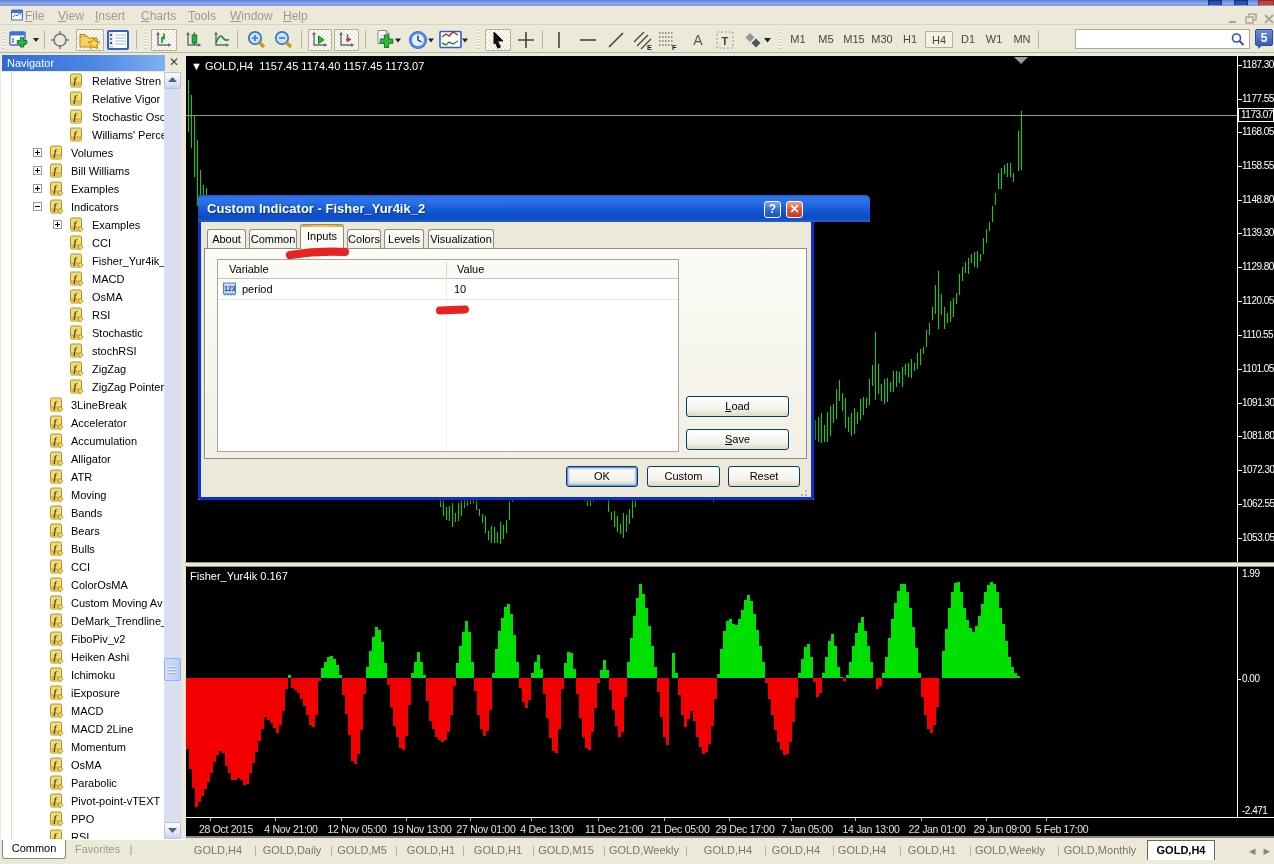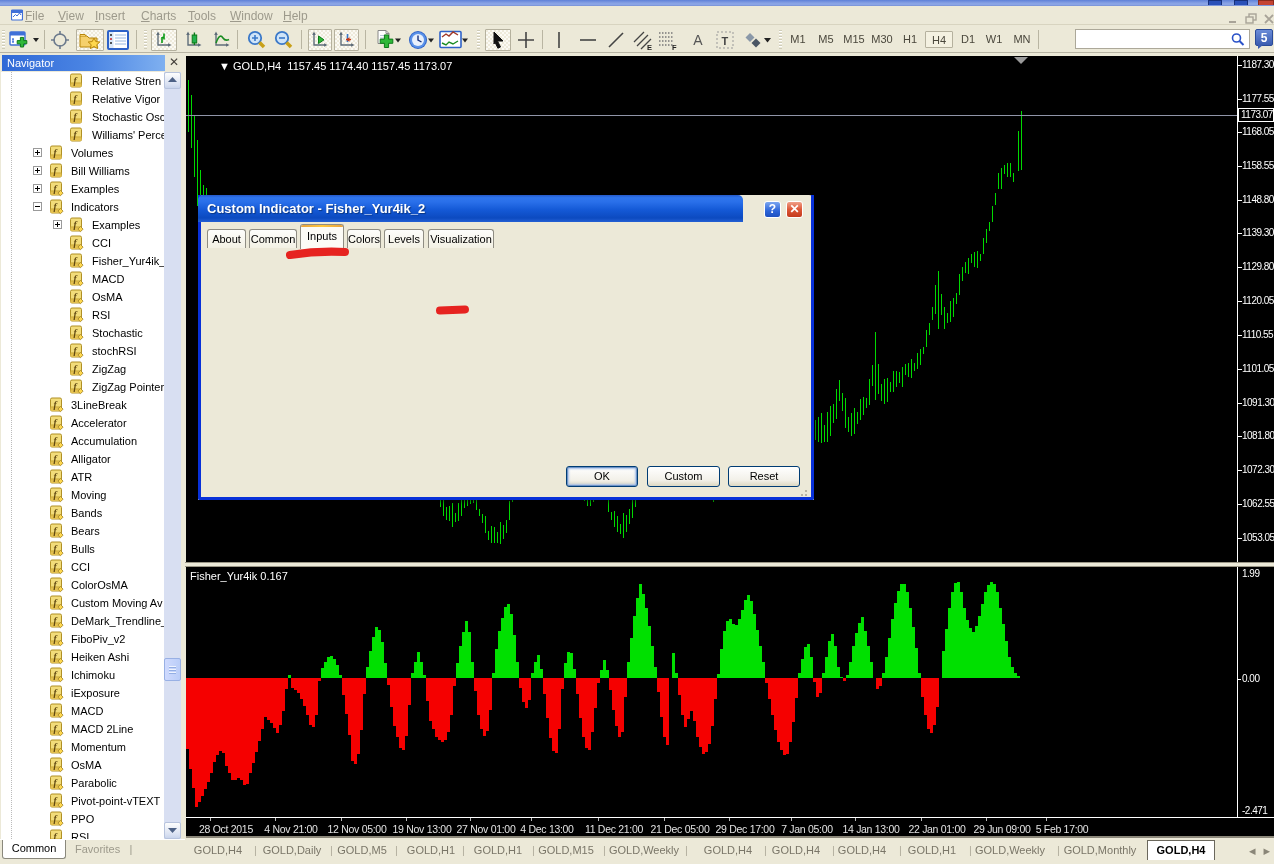--- a/index.html
+++ b/index.html
@@ -40,38 +40,38 @@
 #tabcommon{position:absolute;left:2px;top:0px;width:64px;height:19px;background:#fff;border:1px solid #888higher;border:1px solid #8a887c;border-top:none;border-radius:0 0 3px 3px;text-align:center;line-height:17px;font-size:11px;color:#000;}
 #tabfav{position:absolute;left:75px;top:3px;color:#9d9a8c;font-size:11px;}
 
 #chartwrap{left:185px;top:54px;width:1089px;height:810px;background:#ece9d8;}
 #mainchart{position:absolute;left:1px;top:2px;width:1088px;height:506px;background:#000;}
 #vline{position:absolute;left:1051px;top:0;width:1px;height:560px;background:#fff;}
 .pricelabel{position:absolute;left:1056px;color:#fff;font-size:10px;letter-spacing:-0.5px;width:46px;}
 .ptick{position:absolute;left:1052px;width:4px;height:1px;background:#fff;}
 #pline{position:absolute;left:0;width:1051px;height:1px;background:#9095a8;}
 #pbox{position:absolute;left:1052px;width:36px;height:14px;background:#000;border:1px solid #fff;color:#fff;font-size:10px;letter-spacing:-0.5px;line-height:12px;padding-left:2px;}
-#ohlc{position:absolute;left:5px;top:4px;color:#fff;font-size:11px;margin-left:28px;}
+#ohlc{position:absolute;left:5px;top:4px;color:#fff;font-size:11px;}
 #shiftmark{position:absolute;left:828px;top:1px;width:0;height:0;border-left:7px solid transparent;border-right:7px solid transparent;border-top:7px solid #9a9a9a;}
 #split{position:absolute;left:0px;top:508px;width:1089px;height:5px;background:#ece9d8;border-top:1px solid #9a9686;border-bottom:1px solid #9a9686;}
 #indpane{position:absolute;left:1px;top:513px;width:1088px;height:250px;background:#000;}
 #indpane .vline2{position:absolute;left:1051px;top:0;width:1px;height:250px;background:#fff;}
 #indlabel{position:absolute;left:4px;top:3px;color:#fff;font-size:11px;}
 .ilabel{position:absolute;left:1056px;color:#fff;font-size:10px;letter-spacing:-0.5px;}
 #taxis{border-top:1px solid #fff;position:absolute;left:1px;top:763px;width:1088px;height:21px;background:#000;border-bottom:2px solid #8c887a;}
 .tlabel{position:absolute;top:5px;color:#e2e2e2;font-size:10.5px;white-space:nowrap;letter-spacing:-0.3px;margin-left:16px;}
 #bottabs{position:absolute;left:0px;top:785px;width:1089px;height:25px;background:#ece9d8;}
 .btab{position:absolute;top:5px;color:#7a7668;font-size:11px;white-space:nowrap;}
 .btabsep{position:absolute;top:5px;color:#b0ac9c;font-size:11px;}
 #seltab{position:absolute;left:962px;top:1px;width:68px;height:20px;background:#fff;border:1px solid #6a675c;border-bottom:none;text-align:center;line-height:19px;font-weight:bold;font-size:11px;color:#000;}
 #tabarrows{position:absolute;left:1064px;top:7px;color:#8a8678;font-size:8.5px;letter-spacing:8px;}
 
 #dlg{left:198px;top:195px;width:616px;height:305px;border-radius:5px 5px 0 0;background:#ece9d8;box-shadow:2px 2px 4px rgba(0,0,0,.55);}
 #dlgframe{position:absolute;inset:0;border:3px solid #0831d9;border-top:none;border-radius:0 0 2px 2px;}
-#dlgtitle{position:absolute;left:0;top:0;width:545px;height:27px;border-radius:5px 5px 0 0;
+#dlgtitle{position:absolute;left:0;top:0;width:672px;height:27px;border-radius:5px 5px 0 0;
 background:linear-gradient(180deg,#2559c8 0%,#2e74ec 10%,#2a70ea 25%,#1459d6 55%,#0c4ac0 85%,#2360d4 100%);}
 #dlgtitle span{position:absolute;left:9px;top:6px;color:#fff;font-weight:bold;font-size:13px;text-shadow:1px 1px 1px #0a3580;}
 .tbarbtn{position:absolute;top:6px;width:17px;height:17px;border-radius:3px;border:1px solid #fff;color:#fff;font-weight:bold;text-align:center;font-size:12px;line-height:15px;}
 #btnhelp{left:566px;background:linear-gradient(180deg,#7ba6f0,#2c64d8 60%,#1d50c0);}
 #btnclose{left:588px;background:linear-gradient(180deg,#f0a088,#dd5636 50%,#c43a1c);}
 
 .dtab{position:absolute;top:34px;height:19px;background:linear-gradient(180deg,#fdfdfb,#f3f1e4);border:1px solid #8f8d83;border-bottom:none;border-radius:3px 3px 0 0;text-align:center;font-size:11px;color:#000;line-height:18px;}
 #dtabactive{position:absolute;left:102px;top:29px;width:44px;height:25px;background:#fcfbf6;border:1px solid #8f8d83;border-bottom:none;border-radius:3px 3px 0 0;text-align:center;font-size:11px;line-height:22px;z-index:3;}
 #dtabactive:before{content:"";position:absolute;left:0px;top:0px;right:0px;height:2px;border-radius:2px 2px 0 0;background:linear-gradient(90deg,#e7a23e,#ffc73c 50%,#e7a23e);}
 #dpage{position:absolute;left:6px;top:53px;width:603px;height:211px;background:linear-gradient(180deg,#fcfbf6,#f2f0e4);border:1px solid #8f8d83;box-shadow:inset 1px 1px 0 #fff;}
@@ -1186,20 +1186,41 @@
       <span>Custom Indicator - Fisher_Yur4ik_2</span>
     </div>
  <div class="tbarbtn" id="btnhelp">?</div>
  <div class="tbarbtn" id="btnclose">✕</div>
  <div class="dtab" style="left:9px;width:39px">About</div>
     <div class="dtab" style="left:51px;width:48px">Common</div>
     <div class="dtab" style="left:149px;width:34px">Colors</div>
     <div class="dtab" style="left:186px;width:40px">Levels</div>
     <div class="dtab" style="left:230px;width:66px">Visualization</div>
  <div id="dtabactive">Inputs</div>
+ <div id="dpage">
+  <div id="dtable">
+   <div id="dthead">
+          <span class="c1">Variable</span>
+          <span class="c2">Value</span>
+          <span class="csep"></span>
+        </div>
+   <div id="dtrow">
+     <svg style="position:absolute;left:4px;top:3px" width="16" height="15" viewBox="0 0 16 15">
+       <path d="M1.5 1h12v10.5l-1.5 1.5-1.5-1.5-1.5 1.5-1.5-1.5L6 13l-1.5-1.5L3 13 1.5 11.5z" fill="#c2d9f2" stroke="#5588c8" stroke-width="1.2"></path>
+       <text x="2.3" y="9" font-size="6.8" font-weight="bold" fill="#23407c" font-family="Liberation Sans">123</text>
+     </svg>
+     <span style="position:absolute;left:24px;top:4px;color:#000">period</span>
+     <span style="position:absolute;left:236px;top:4px;color:#000">10</span>
+     <span class="csep"></span>
+   </div>
+   <div id="colsep"></div>
+  </div>
+  <div class="xpbtn" style="left:481px;top:147px;width:103px;height:21px"><u>L</u>oad</div>
+  <div class="xpbtn" style="left:481px;top:180px;width:103px;height:21px"><u>S</u>ave</div>
+ </div>
  <div class="xpbtn" id="btnok" style="left:368px;top:271px;width:72px;height:21px">OK</div>
  <div class="xpbtn" style="left:449px;top:271px;width:73px;height:21px">Custom</div>
  <div class="xpbtn" style="left:530px;top:271px;width:72px;height:21px">Reset</div>
  <div id="grip2"></div>
  <svg class="redmark" style="left:85px;top:50px" width="70" height="16" viewBox="0 0 70 16">
    <path d="M7 10 Q 35 5.5 62 7" stroke="#e62320" stroke-width="8" stroke-linecap="round" fill="none"></path>
  </svg>
  <svg class="redmark" style="left:236px;top:108px" width="40" height="14" viewBox="0 0 40 14">
    <path d="M6 7.5 L 31 6.5" stroke="#e62320" stroke-width="8" stroke-linecap="round" fill="none"></path>
  </svg>

